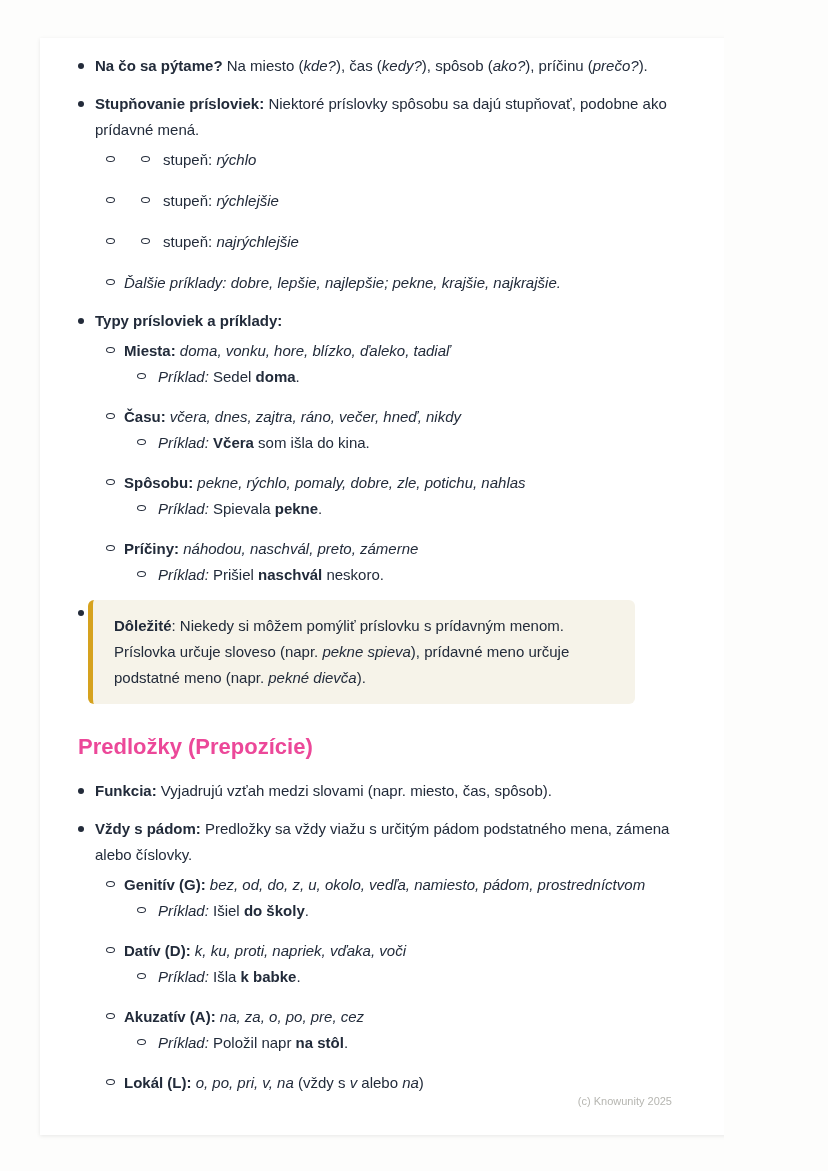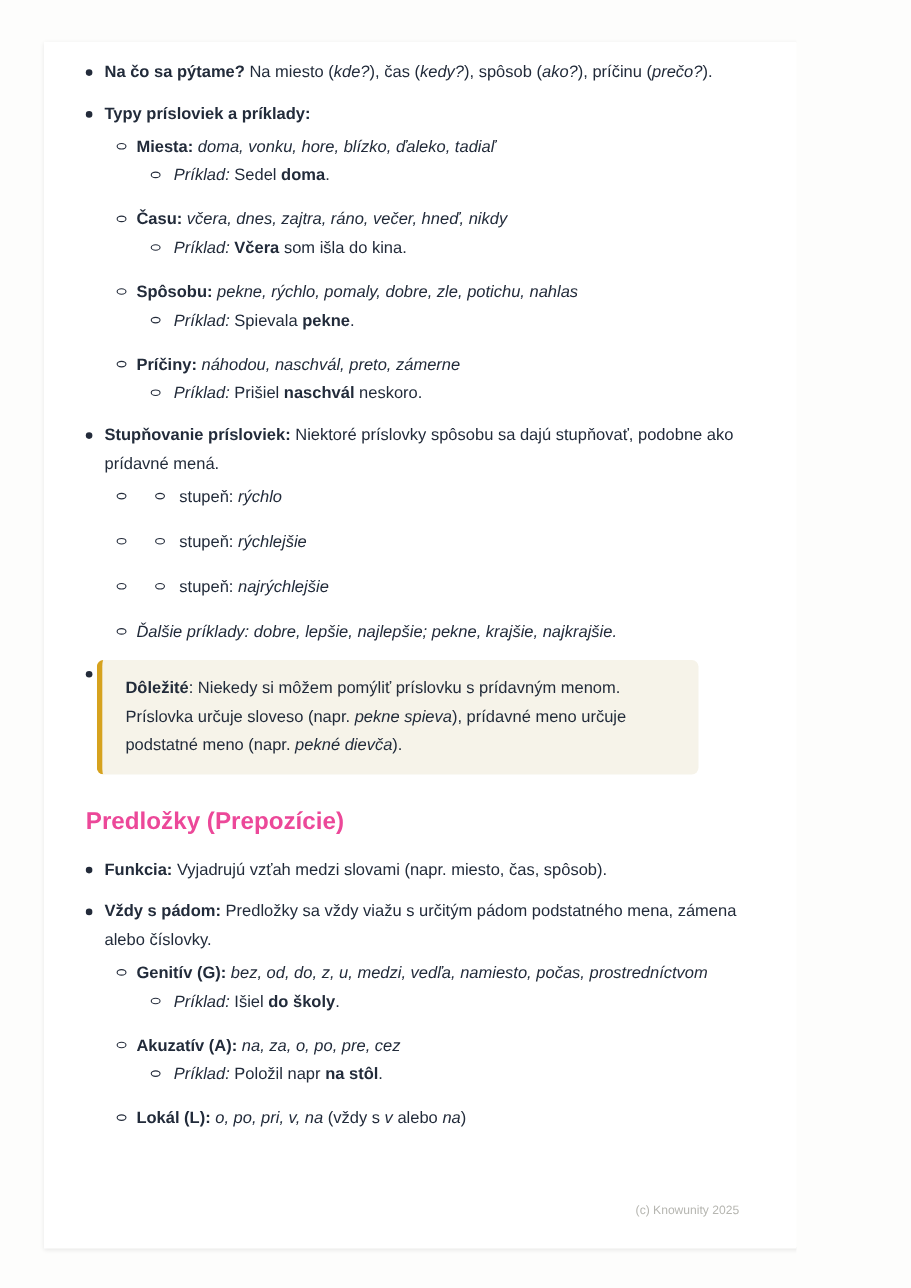--- a/index.html
+++ b/index.html
@@ -65,82 +65,20 @@
     <div class="content">
 
       <div class="li mb-item">
         <span class="dot"></span>
         <div class="txt"><b>Na čo sa pýtame?</b><span> Na miesto (</span><i>kde?</i><span>), čas (</span><i>kedy?</i><span>), spôsob (</span><i>ako?</i><span>), príčinu (</span><i>prečo?</i><span>).</span></div>
       </div>
 
       <div class="li mb-item">
         <span class="dot"></span>
         <div class="txt">
-          <b>Typy prísloviek a príklady:</b>
-          <div class="sub2">
-
-            <div class="group">
-              <div class="li">
-                <span class="circle"></span>
-                <div class="txt"><b>Miesta:</b><i> doma, vonku, hore, blízko, ďaleko, tadiaľ</i></div>
-              </div>
-              <div class="sub3">
-                <div class="li">
-                  <span class="circle c3"></span>
-                  <div class="txt"><i>Príklad:</i><span> Sedel </span><b>doma</b><span>.</span></div>
-                </div>
-              </div>
-            </div>
-
-            <div class="group">
-              <div class="li">
-                <span class="circle"></span>
-                <div class="txt"><b>Času:</b><i> včera, dnes, zajtra, ráno, večer, hneď, nikdy</i></div>
-              </div>
-              <div class="sub3">
-                <div class="li">
-                  <span class="circle c3"></span>
-                  <div class="txt"><i>Príklad:</i><span> </span><b>Včera</b><span> som išla do kina.</span></div>
-                </div>
-              </div>
-            </div>
-
-            <div class="group">
-              <div class="li">
-                <span class="circle"></span>
-                <div class="txt"><b>Spôsobu:</b><i> pekne, rýchlo, pomaly, dobre, zle, potichu, nahlas</i></div>
-              </div>
-              <div class="sub3">
-                <div class="li">
-                  <span class="circle c3"></span>
-                  <div class="txt"><i>Príklad:</i><span> Spievala </span><b>pekne</b><span>.</span></div>
-                </div>
-              </div>
-            </div>
-
-            <div class="group">
-              <div class="li">
-                <span class="circle"></span>
-                <div class="txt"><b>Príčiny:</b><i> náhodou, naschvál, preto, zámerne</i></div>
-              </div>
-              <div class="sub3">
-                <div class="li">
-                  <span class="circle c3"></span>
-                  <div class="txt"><i>Príklad:</i><span> Prišiel </span><b>naschvál</b><span> neskoro.</span></div>
-                </div>
-              </div>
-            </div>
-
-          </div>
-        </div>
-      </div>
-
-      <div class="li mb-item">
-        <span class="dot"></span>
-        <div class="txt">
           <b>Stupňovanie prísloviek:</b><span> Niektoré príslovky spôsobu sa dajú stupňovať, podobne ako prídavné mená.</span>
           <div class="sub2">
             <div class="li step">
               <span class="circle"></span>
                 <span class="circle c2b"></span>
               <div class="txt"><span>stupeň: </span><i>rýchlo</i></div>
             </div>
             <div class="li step">
               <span class="circle"></span>
                 <span class="circle c2b"></span>
@@ -152,20 +90,82 @@
               <div class="txt"><span>stupeň: </span><i>najrýchlejšie</i></div>
             </div>
             <div class="li">
               <span class="circle"></span>
               <div class="txt"><i>Ďalšie príklady: dobre, lepšie, najlepšie; pekne, krajšie, najkrajšie.</i></div>
             </div>
           </div>
         </div>
       </div>
 
+      <div class="li mb-item">
+        <span class="dot"></span>
+        <div class="txt">
+          <b>Typy prísloviek a príklady:</b>
+          <div class="sub2">
+
+            <div class="group">
+              <div class="li">
+                <span class="circle"></span>
+                <div class="txt"><b>Miesta:</b><i> doma, vonku, hore, blízko, ďaleko, tadiaľ</i></div>
+              </div>
+              <div class="sub3">
+                <div class="li">
+                  <span class="circle c3"></span>
+                  <div class="txt"><i>Príklad:</i><span> Sedel </span><b>doma</b><span>.</span></div>
+                </div>
+              </div>
+            </div>
+
+            <div class="group">
+              <div class="li">
+                <span class="circle"></span>
+                <div class="txt"><b>Času:</b><i> včera, dnes, zajtra, ráno, večer, hneď, nikdy</i></div>
+              </div>
+              <div class="sub3">
+                <div class="li">
+                  <span class="circle c3"></span>
+                  <div class="txt"><i>Príklad:</i><span> </span><b>Včera</b><span> som išla do kina.</span></div>
+                </div>
+              </div>
+            </div>
+
+            <div class="group">
+              <div class="li">
+                <span class="circle"></span>
+                <div class="txt"><b>Spôsobu:</b><i> pekne, rýchlo, pomaly, dobre, zle, potichu, nahlas</i></div>
+              </div>
+              <div class="sub3">
+                <div class="li">
+                  <span class="circle c3"></span>
+                  <div class="txt"><i>Príklad:</i><span> Spievala </span><b>pekne</b><span>.</span></div>
+                </div>
+              </div>
+            </div>
+
+            <div class="group">
+              <div class="li">
+                <span class="circle"></span>
+                <div class="txt"><b>Príčiny:</b><i> náhodou, naschvál, preto, zámerne</i></div>
+              </div>
+              <div class="sub3">
+                <div class="li">
+                  <span class="circle c3"></span>
+                  <div class="txt"><i>Príklad:</i><span> Prišiel </span><b>naschvál</b><span> neskoro.</span></div>
+                </div>
+              </div>
+            </div>
+
+          </div>
+        </div>
+      </div>
+
       <div class="li callout-li">
         <span class="dot"></span>
         <div class="callout"><b>Dôležité</b><span>: Niekedy si môžem pomýliť príslovku s prídavným menom. Príslovka určuje sloveso (napr. </span><i>pekne spieva</i><span>), prídavné meno určuje podstatné meno (napr. </span><i>pekné dievča</i><span>).</span></div>
       </div>
 
       <div class="h2" style="color:#ec4899;">Predložky (Prepozície)</div>
 
       <div class="li mb-item">
         <span class="dot"></span>
         <div class="txt"><b>Funkcia:</b><span> Vyjadrujú vzťah medzi slovami (napr. miesto, čas, spôsob).</span></div>
@@ -173,30 +173,42 @@
 
       <div class="li mb-item">
         <span class="dot"></span>
         <div class="txt">
           <b>Vždy s pádom:</b><span> Predložky sa vždy viažu s určitým pádom podstatného mena, zámena alebo číslovky.</span>
           <div class="sub2">
 
             <div class="group">
               <div class="li">
                 <span class="circle"></span>
-                <div class="txt"><b>Genitív (G):</b><i> bez, od, do, z, u, medzi, vedľa, namiesto, počas, prostredníctvom</i></div>
+                <div class="txt"><b>Genitív (G):</b><i> bez, od, do, z, u, okolo, vedľa, namiesto, pádom, prostredníctvom</i></div>
               </div>
               <div class="sub3">
                 <div class="li">
                   <span class="circle c3"></span>
                   <div class="txt"><i>Príklad:</i><span> Išiel </span><b>do školy</b><span>.</span></div>
                 </div>
               </div>
             </div>
 
+            <div class="group">
+              <div class="li">
+                <span class="circle"></span>
+                <div class="txt"><b>Datív (D):</b><i> k, ku, proti, napriek, vďaka, voči</i></div>
+              </div>
+              <div class="sub3">
+                <div class="li">
+                  <span class="circle c3"></span>
+                  <div class="txt"><i>Príklad:</i><span> Išla </span><b>k babke</b><span>.</span></div>
+                </div>
+              </div>
+            </div>
 
             <div class="group">
               <div class="li">
                 <span class="circle"></span>
                 <div class="txt"><b>Akuzatív (A):</b><i> na, za, o, po, pre, cez</i></div>
               </div>
               <div class="sub3">
                 <div class="li">
                   <span class="circle c3"></span>
                   <div class="txt"><i>Príklad:</i><span> Položil napr </span><b>na stôl</b><span>.</span></div>

